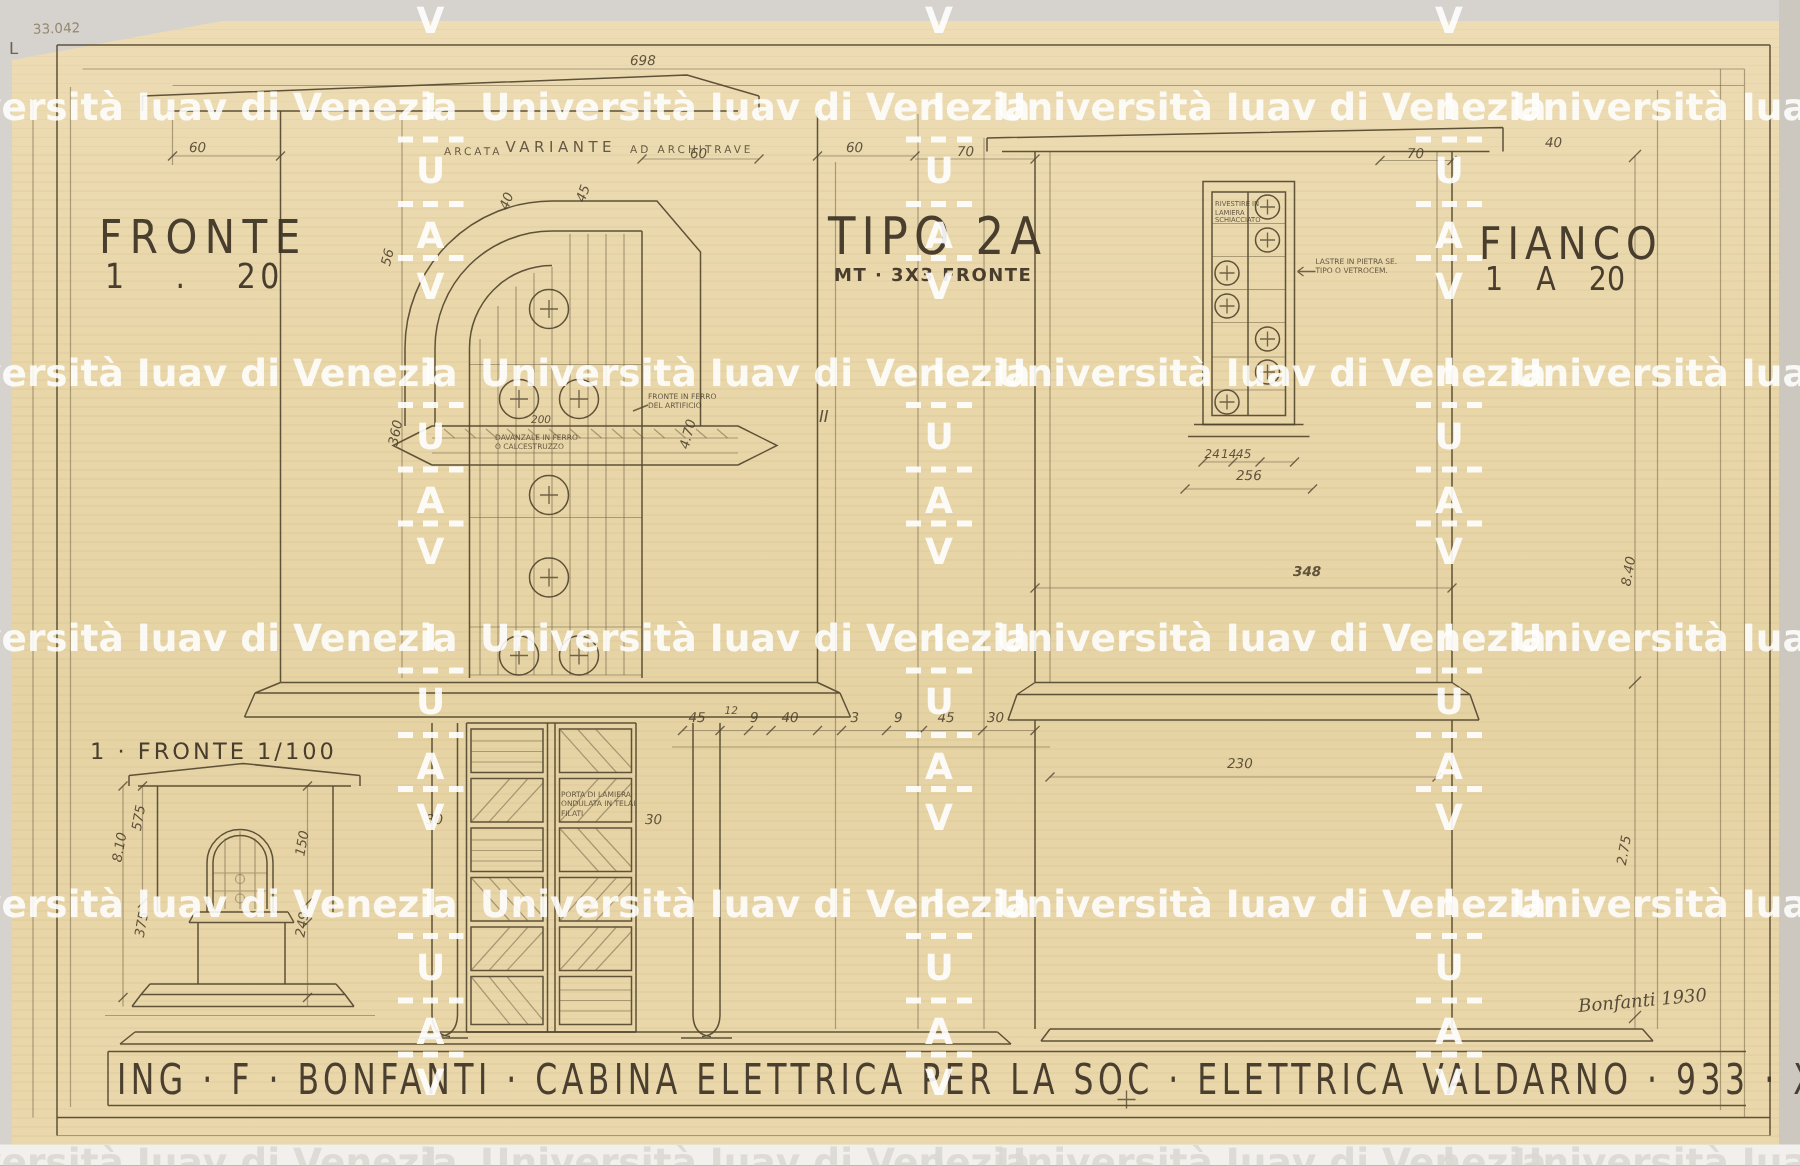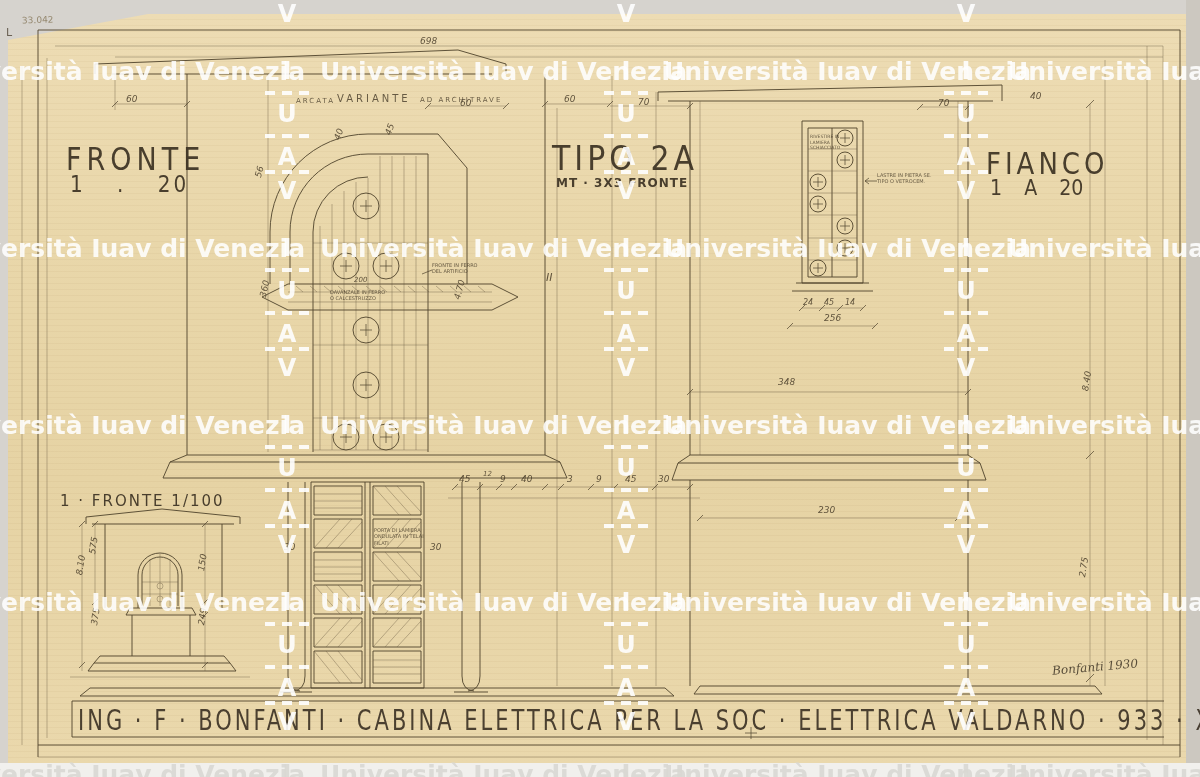--- a/index.html
+++ b/index.html
@@ -155,23 +155,23 @@
       <span class="dim" style="left: 500px; top: 474px; font-size: 9px;">9</span>
       <span class="dim" style="left: 521px; top: 474px; font-size: 9px;">40</span>
       <span class="dim" style="left: 567px; top: 474px; font-size: 9px;">3</span>
       <span class="dim" style="left: 596px; top: 474px; font-size: 9px;">9</span>
       <span class="dim" style="left: 625px; top: 474px; font-size: 9px;">45</span>
       <span class="dim" style="left: 658px; top: 474px; font-size: 9px;">30</span>
       <span class="dim" style="left: 284px; top: 542px; font-size: 9px;">30</span>
       <span class="dim" style="left: 430px; top: 542px; font-size: 9px;">30</span>
       <span class="dim" style="left: 803px; top: 298px; font-size: 8px;">24</span>
       <span class="dim" style="left: 824px; top: 298px; font-size: 8px;">45</span>
-      <span class="dim" style="left: 845px; top: 298px; font-size: 8px;">14</span>
+      <span class="dim" style="left: 814px; top: 298px; font-size: 8px;">14</span>
       <span class="dim" style="left: 824px; top: 313px; font-size: 9px;">256</span>
-      <span class="dim" style="left: 778px; top: 377px; font-size: 9px;">348</span>
+      <span class="dim" style="left: 862px; top: 377px; font-size: 9px; font-weight: bold;">348</span>
       <span class="dim" style="left: 818px; top: 505px; font-size: 9px;">230</span>
       <span class="dim" style="left: 1080px; top: 390px; font-size: 9px; transform: rotate(-80deg);">8.40</span>
       <span class="dim" style="left: 1077px; top: 576px; font-size: 9px; transform: rotate(-80deg);">2.75</span>
       <span class="dim" style="left: 87px; top: 553px; font-size: 9px; transform: rotate(-80deg);">575</span>
       <span class="dim" style="left: 74px; top: 574px; font-size: 9px; transform: rotate(-80deg);">8.10</span>
       <span class="dim" style="left: 196px; top: 570px; font-size: 9px; transform: rotate(-80deg);">150</span>
       <span class="dim" style="left: 89px; top: 624px; font-size: 9px; transform: rotate(-80deg);">375</span>
       <span class="dim" style="left: 196px; top: 624px; font-size: 9px; transform: rotate(-80deg);">249</span>
       <span class="dim" style="left: 546px; top: 271px; font-size: 11px;">II</span>
     </div>

